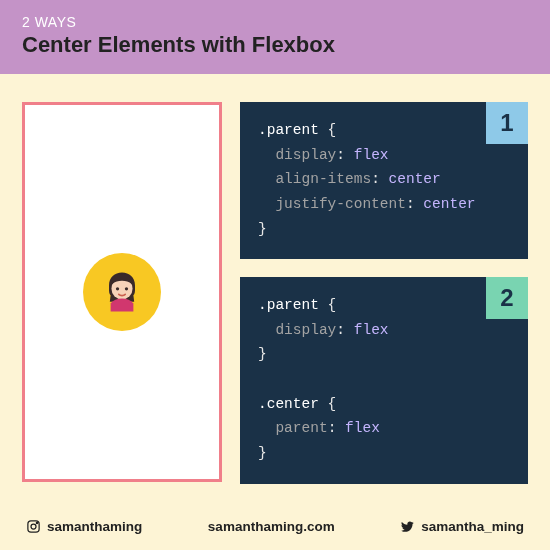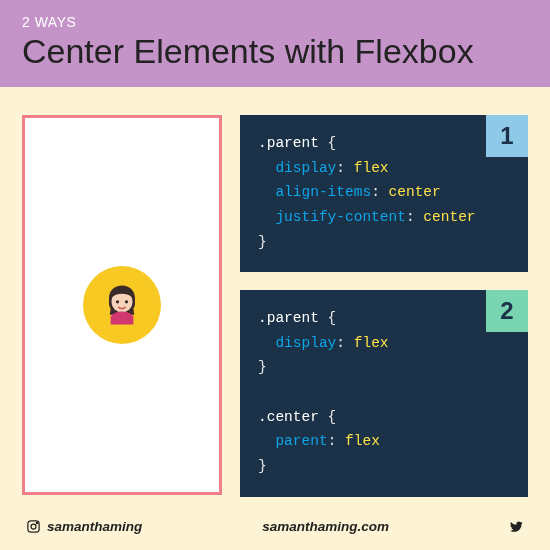--- a/index.html
+++ b/index.html
@@ -17,22 +17,22 @@
   }
   .eyebrow {
     color: #fff;
     font-size: 14px;
     font-weight: 400;
     letter-spacing: 0.5px;
     margin-bottom: 2px;
   }
   .title {
     color: #222;
-    font-size: 34px;
-    font-weight: 400;
+    font-size: 22px;
+    font-weight: 700;
   }
   .main {
     flex: 1;
     display: flex;
     gap: 18px;
     padding: 28px 22px 10px;
   }
   .demo-panel {
     width: 200px;
     height: 380px;
@@ -78,32 +78,32 @@
     align-items: center;
     justify-content: center;
     font-family: -apple-system, sans-serif;
     font-size: 24px;
     font-weight: 800;
     color: #1a3147;
   }
   .badge-1 { background: #8ec9e8; }
   .badge-2 { background: #79d4b1; }
   .tok-sel { color: #ffffff; }
-  .tok-prop { color: #0ea5e9; }
-  .tok-val { color: #fde047; }
+  .tok-prop { color: #a3a3a3; }
+  .tok-val { color: #c4b5fd; }
   .footer {
     display: flex;
     justify-content: space-between;
     align-items: center;
     padding: 12px 26px 16px;
     font-size: 13.5px;
     font-weight: 600;
     color: #222;
   }
-  .footer-item { display: flex; align-items: flex-start; gap: 6px; font-style: italic; }
+  .footer-item { display: flex; align-items: flex-start; gap: 6px; }
   .footer-icon { width: 15px; height: 15px; }
 </style>
 </head>
 <body>
 
 <div class="header">
   <div class="eyebrow">2 WAYS</div>
   <div class="title">Center Elements with Flexbox</div>
 </div>
 
@@ -151,14 +151,15 @@
     </svg>
     <span>samanthaming</span>
   </div>
   <div class="footer-item">
     <span>samanthaming.com</span>
   </div>
   <div class="footer-item">
     <svg class="footer-icon" viewBox="0 0 24 24" fill="#222">
       <path d="M22 5.9c-.7.3-1.5.5-2.3.6.8-.5 1.5-1.3 1.8-2.2-.8.5-1.7.8-2.6 1C18 4.5 17 4 15.8 4c-2.3 0-4.1 1.9-4.1 4.2 0 .3 0 .6.1.9C8.3 8.9 5.1 7.2 3 4.6c-.4.6-.6 1.3-.6 2.1 0 1.5.7 2.8 1.9 3.5-.7 0-1.3-.2-1.9-.5v.1c0 2 1.4 3.7 3.3 4.1-.3.1-.7.1-1.1.1-.3 0-.5 0-.8-.1.5 1.7 2.1 2.9 3.9 2.9-1.4 1.1-3.2 1.8-5.2 1.8H2c1.8 1.2 4 1.9 6.3 1.9 7.5 0 11.7-6.4 11.7-11.9v-.5c.8-.6 1.5-1.3 2-2.1z"></path>
     </svg>
+    <span>samantha_ming</span>
   </div>
 </div>
 
 </body></html>

